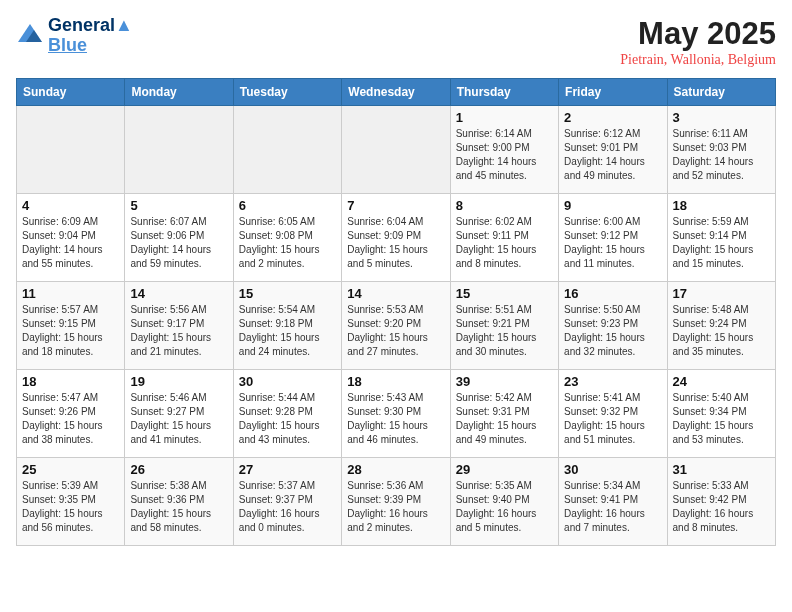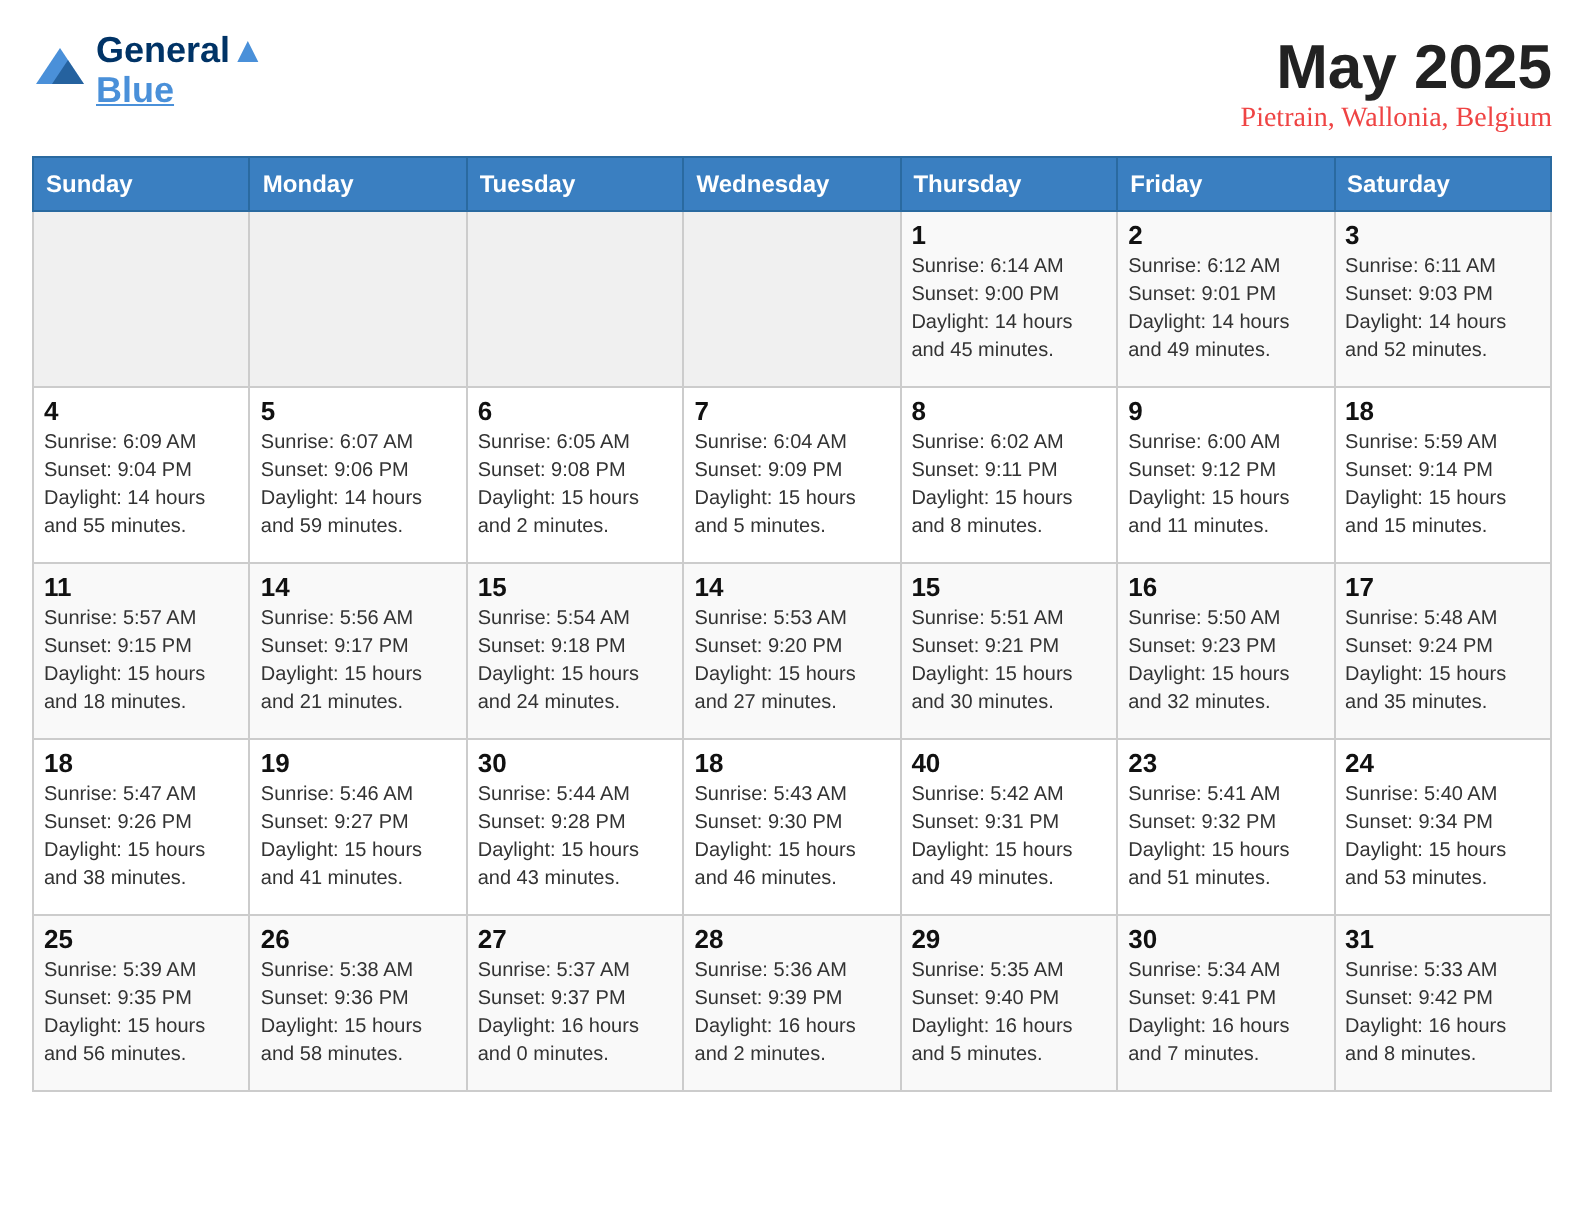--- a/index.html
+++ b/index.html
@@ -211,21 +211,21 @@
         </td>
         <td>
           <span class="day-number">30</span>
           <div class="day-info">Sunrise: 5:44 AM<br>Sunset: 9:28 PM<br>Daylight: 15 hours<br>and 43 minutes.</div>
         </td>
         <td>
           <span class="day-number">18</span>
           <div class="day-info">Sunrise: 5:43 AM<br>Sunset: 9:30 PM<br>Daylight: 15 hours<br>and 46 minutes.</div>
         </td>
         <td>
-          <span class="day-number">40</span>
+          <span class="day-number">39</span>
           <div class="day-info">Sunrise: 5:42 AM<br>Sunset: 9:31 PM<br>Daylight: 15 hours<br>and 49 minutes.</div>
         </td>
         <td>
           <span class="day-number">23</span>
           <div class="day-info">Sunrise: 5:41 AM<br>Sunset: 9:32 PM<br>Daylight: 15 hours<br>and 51 minutes.</div>
         </td>
         <td>
           <span class="day-number">24</span>
           <div class="day-info">Sunrise: 5:40 AM<br>Sunset: 9:34 PM<br>Daylight: 15 hours<br>and 53 minutes.</div>
         </td>

